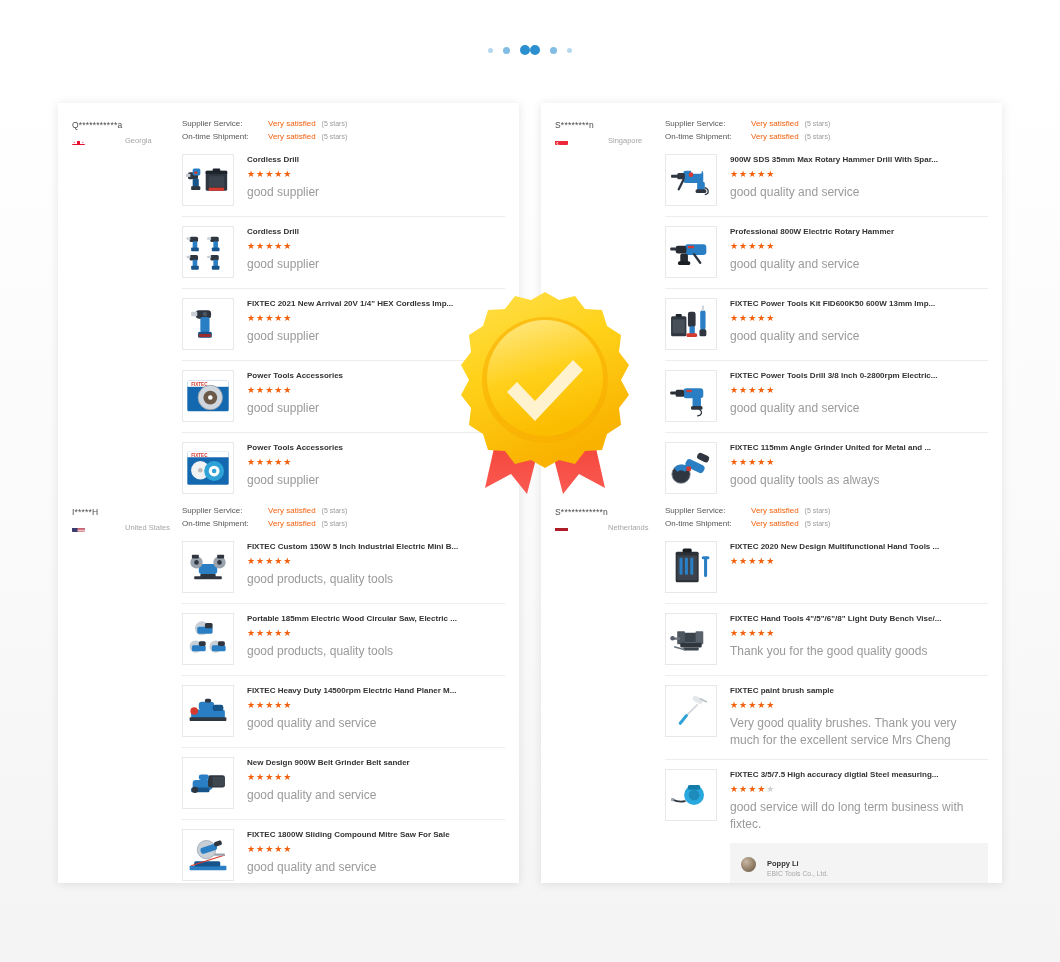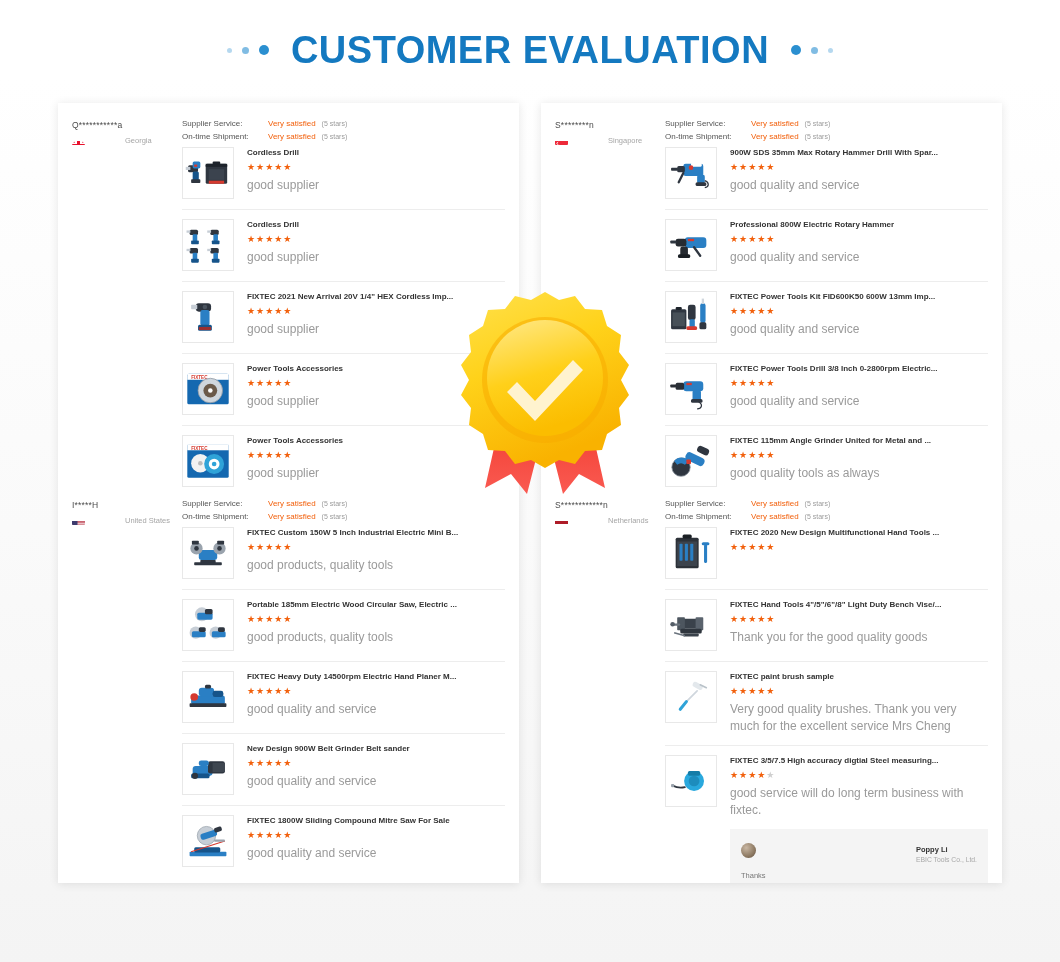--- a/index.html
+++ b/index.html
@@ -62,21 +62,21 @@
   .buyer-country .cname { font-size: 7.5px; color: #a6a6a6; white-space: nowrap; margin-left: 35px; }
   .flag { width: 13px; height: 9px; flex: 0 0 13px; border-radius: 1px; overflow: hidden; display:block; }
 
   .ratings { flex: 1; padding-top: 0px; }
   .rating-row { display: flex; align-items: center; margin-bottom: 4px; font-size: 8px; white-space: nowrap; }
   .rating-label { width: 86px; flex: 0 0 86px; color: #555; }
   .rating-val { color: #f2600c; margin-right: 6px; }
   .rating-stars-note { color: #9b9b9b; font-size: 7px; }
 
   
-  .items { margin-left: 110px; margin-top: 0; }
+  .items { margin-left: 110px; margin-top: 7px; }
   .item {
     display: flex; gap: 13px; padding: 9px 0 10px 0;
     border-top: 1px solid #ededed;
   }
   .item:first-child { border-top: none; padding-top: 2px; }
   .thumb {
     width: 52px; height: 52px; flex: 0 0 52px;
     border: 1px solid #e8e8e8; background: #ffffff;
     display: flex; align-items: center; justify-content: center;
     overflow: hidden;
@@ -88,21 +88,21 @@
     white-space: nowrap; overflow: hidden; text-overflow: ellipsis;
   }
   .stars { margin: 5px 0 5px 0; font-size: 9px; line-height: 1; letter-spacing: 1px; color: #f2600c; }
   .stars .off { color: #cfcfcf; }
   .item-comment { font-size: 12px; color: #9a9a9a; line-height: 1.45; }
 
   
   .reply {
     background: #f4f4f4; margin-top: 9px; padding: 9px 11px 10px 11px;
   }
-  .reply-head { display: flex; align-items: center; gap: 22px; justify-content: space-between; }
+  .reply-head { display: flex; align-items: center; gap: 11px; }
   .avatar {
     width: 15px; height: 15px; border-radius: 50%; flex: 0 0 15px;
     background: radial-gradient(circle at 35% 32%, #c9b7a3 0%, #8e7a63 60%, #5d4d3c 100%);
     overflow:hidden;
   }
   .reply-name { font-size: 7.5px; color: #333; font-weight: bold; line-height: 1.25; }
   .reply-company { font-size: 6.8px; color: #a8a8a8; line-height: 1.25; }
   .reply-text { font-size: 7.5px; color: #777; margin-top: 7px; }
 
   
@@ -116,21 +116,20 @@
 <body>
 
 <div class="page">
 
   <div class="header">
     <span class="dots left">
       <span class="d"></span>
       <span class="d"></span>
       <span class="d"></span>
     </span>
-    <h1 class="title">CUSTOMER EVALUATION</h1>
     <span class="dots right">
       <span class="d"></span>
       <span class="d"></span>
       <span class="d"></span>
     </span>
   </div>
 
   <div class="panels" id="panels">
       <div class="panel left">
         <div class="group">

